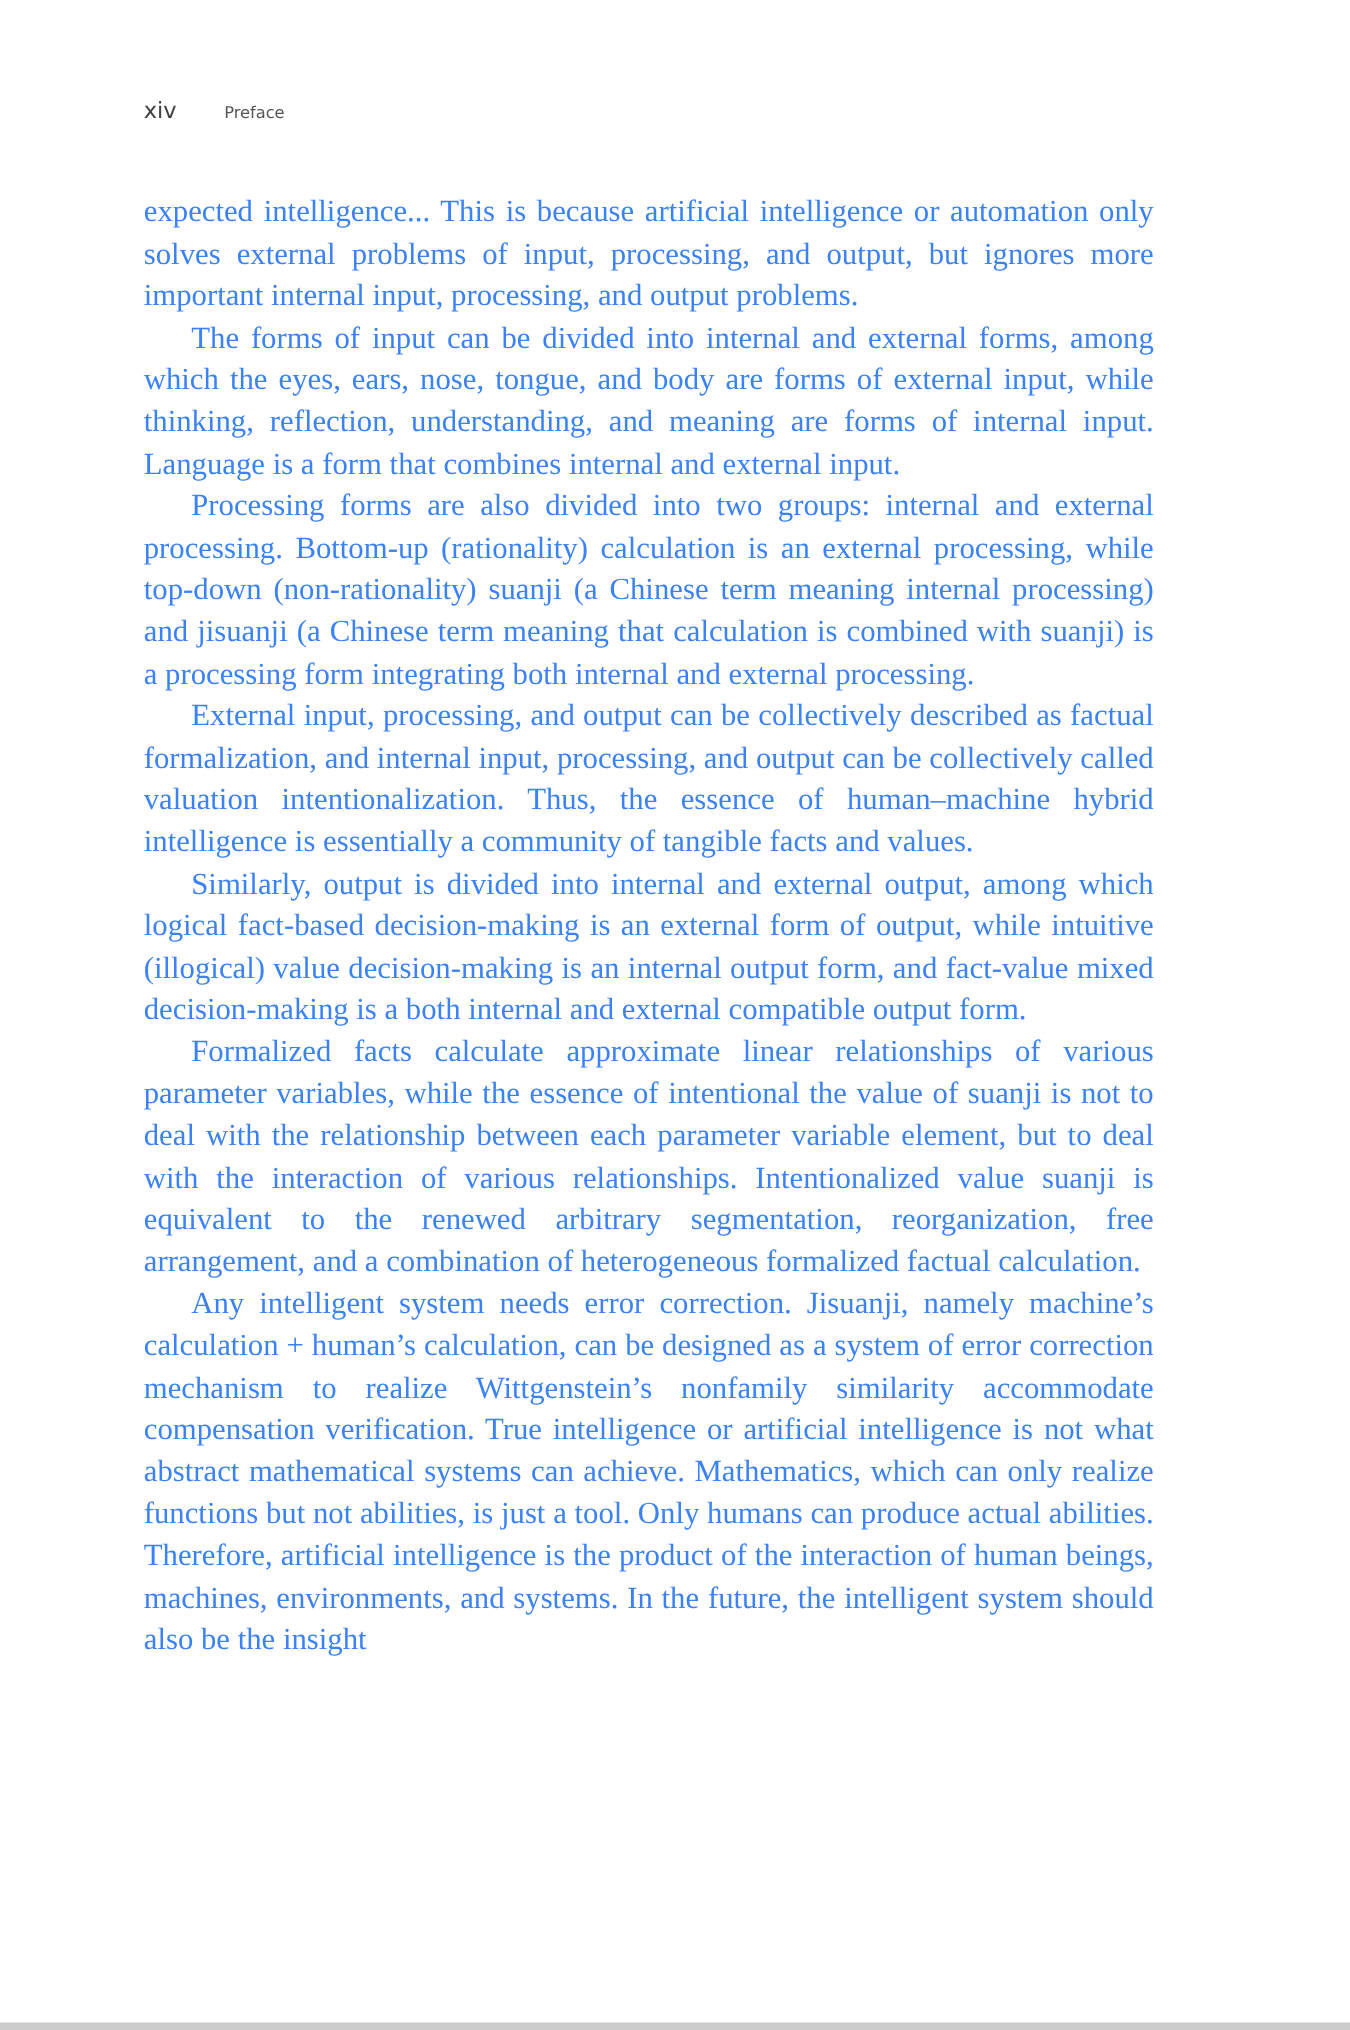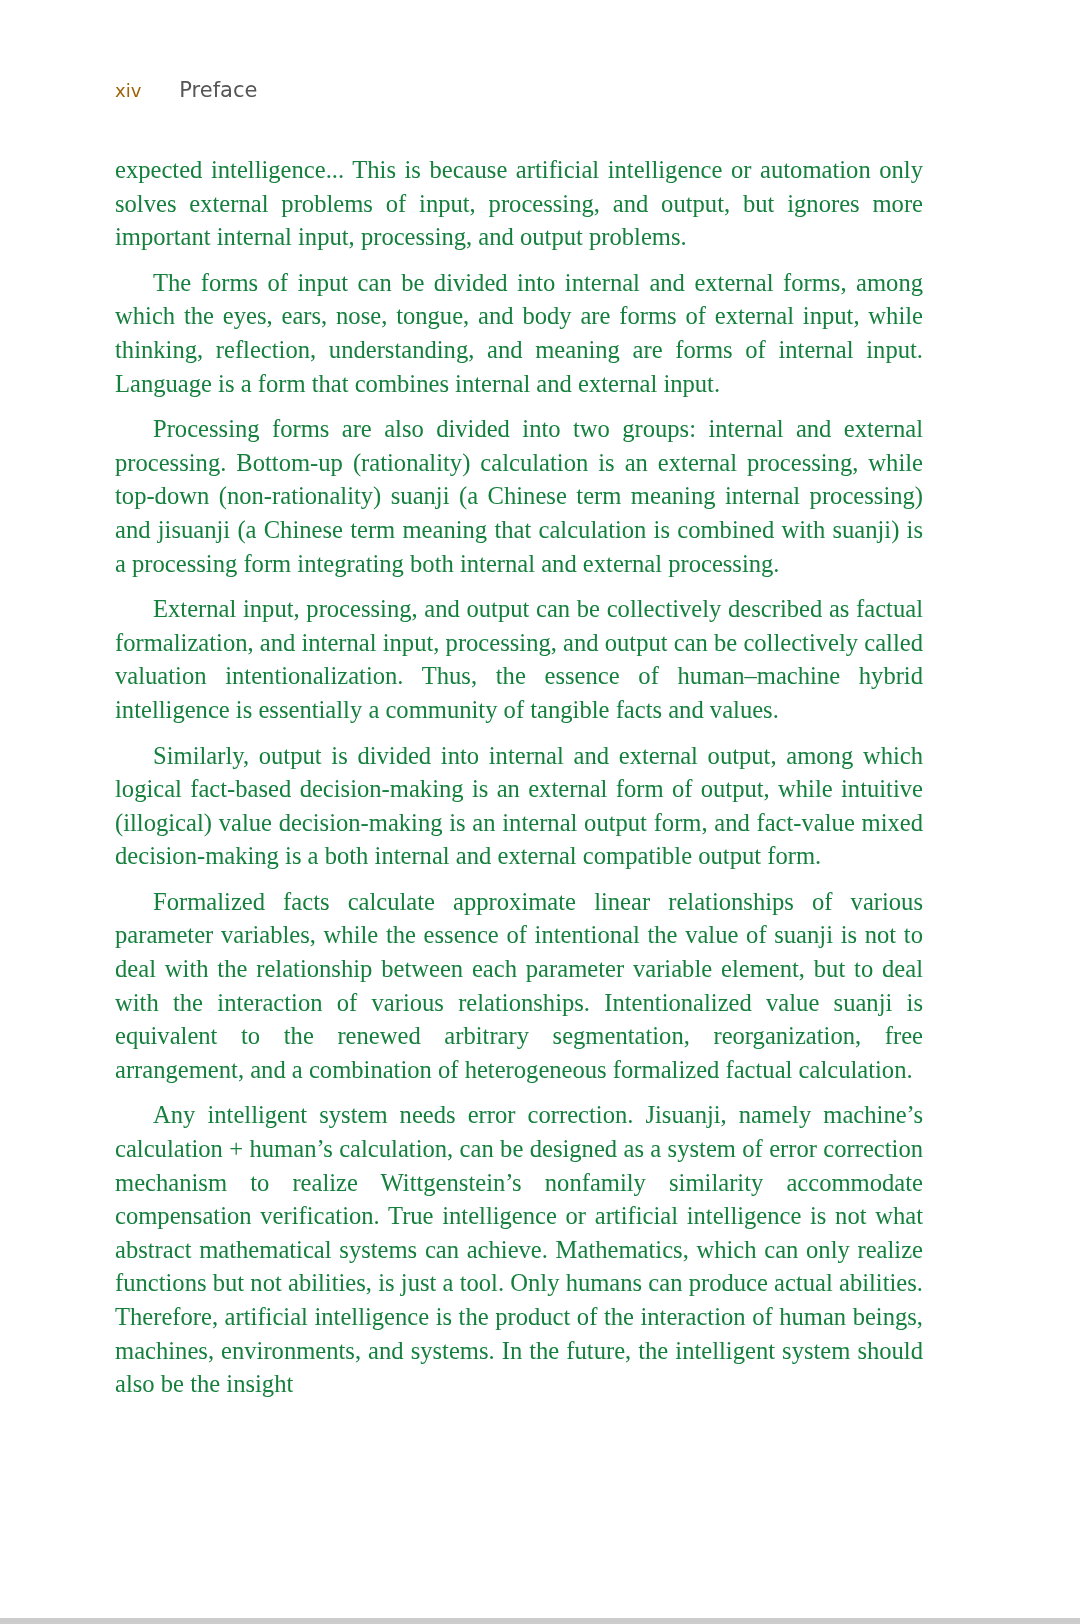--- a/index.html
+++ b/index.html
@@ -4,30 +4,30 @@
 <style>
   html, body { margin: 0; padding: 0; }
   body {
     width: 1080px; height: 1624px; background: #ffffff;
     position: relative; overflow: hidden;
   }
   .running-head {
     position: absolute; left: 115px; top: 78px;
     font-family: "DejaVu Sans", sans-serif; font-size: 18px; color: #222;
   }
-  .running-head .folio { font-weight: normal; color: #a16207; }
-  .running-head .section { margin-left: 38px; color: #555; font-size: 21px; }
+  .running-head .folio { font-weight: normal; color: #404040; }
+  .running-head .section { margin-left: 38px; color: #555; font-size: 13px; }
   .body-text {
     position: absolute; left: 115px; top: 153px; width: 808px;
     font-family: "Liberation Serif", serif; font-size: 24.6px;
-    line-height: 33.6px; color: #15803d; text-align: justify;
+    line-height: 33.6px; color: #3b82f6; text-align: justify;
     -webkit-hyphens: manual; hyphens: manual;
   }
   .body-text p { margin: 0; }
-  .body-text p.indent { text-indent: 38px; margin-top: 12px; }
+  .body-text p.indent { text-indent: 38px; }
   .bottom-bar {
     position: absolute; left: 0; bottom: 0; width: 1080px; height: 6px;
     background: #cccccc;
   }
 </style>
 </head>
 <body>
 
 <div class="running-head">
   <span class="folio">xiv</span><span class="section">Preface</span>

